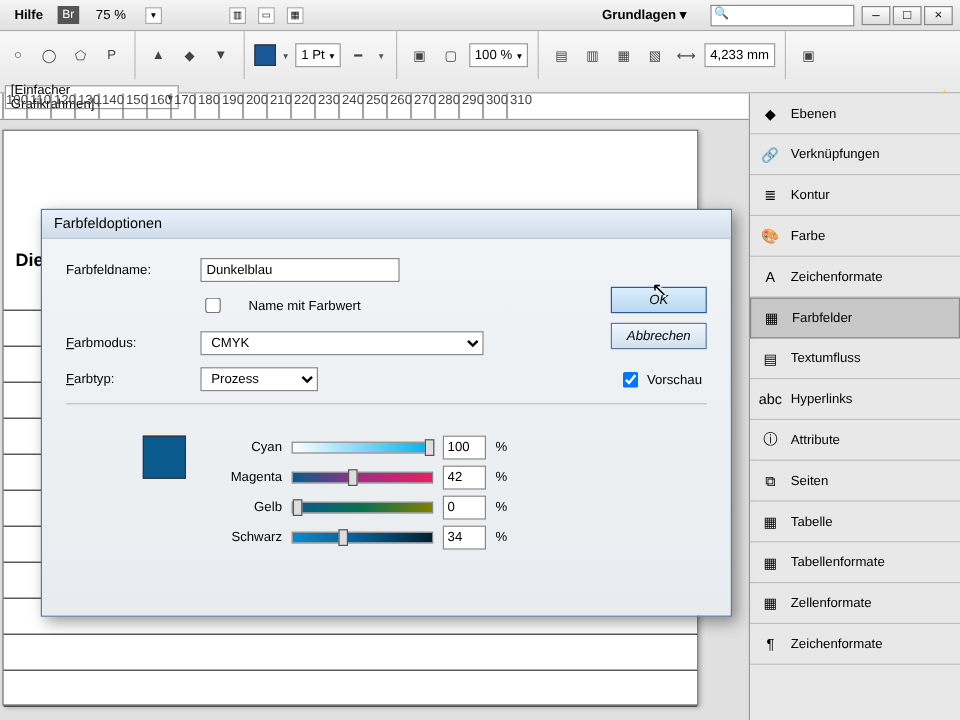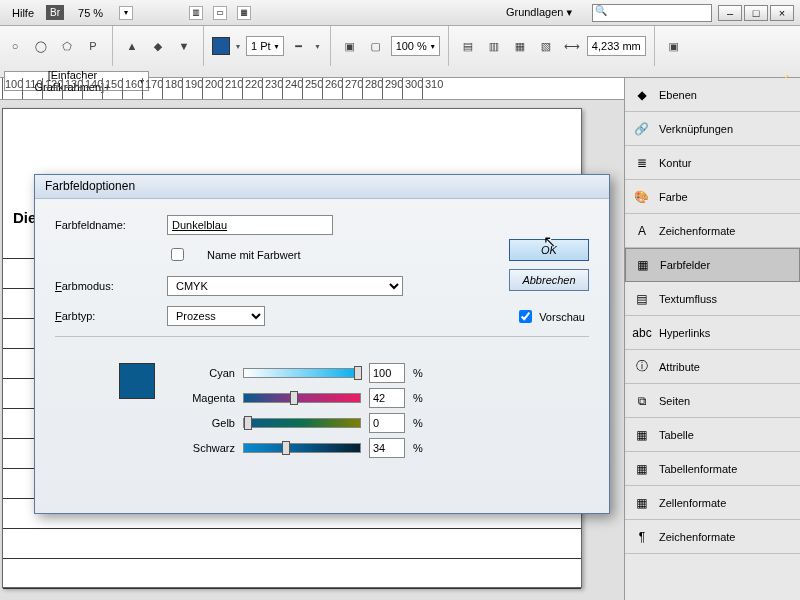--- a/index.html
+++ b/index.html
@@ -1,36 +1,36 @@
 <!DOCTYPE html>
 <html><head>
 <meta charset="utf-8">
 <style>
 * { box-sizing: border-box; font-family: "Segoe UI", Tahoma, sans-serif; font-size: 11px; }
 body { margin: 0; background: #e8e8e8; width: 800px; height: 600px; overflow: hidden; position: relative; }
 
 
 .menubar { height: 26px; background: linear-gradient(#f5f5f5,#e0e0e0); border-bottom: 1px solid #aaa; display: flex; align-items: center; padding: 0 6px; gap: 6px; }
-.menubar .menu-item { padding: 2px 6px; }
+.menubar .menu-item { padding: 2px 6px; font-weight: bold; }
 .menubar .br-badge { background:#555; color:#fff; padding:2px 4px; font-size:10px; }
 .menubar .zoom { padding: 0 8px; }
 .menubar .dd { width:14px; height:14px; border:1px solid #aaa; background:#fff; display:inline-flex; align-items:center; justify-content:center; font-size:8px; margin:0 2px;}
 .menubar input.search { width:120px; height:18px; border:1px solid #888; background:#fff; padding-left:18px; }
 .menubar .searchwrap { position:relative; margin-left:8px;}
 .menubar .searchwrap::before { content:"🔍"; position:absolute; left:3px; top:1px; font-size:10px;}
 .winbtns { margin-left:auto; display:flex; gap:2px;}
 .winbtns div { width:24px; height:16px; border:1px solid #888; background:linear-gradient(#fff,#ddd); text-align:center; line-height:14px;}
 
 
 .toolbar { height: 52px; background: linear-gradient(#f8f8f8,#e8e8e8); border-bottom:1px solid #999; display:flex; align-items:center; padding:0 4px; gap:4px; flex-wrap:wrap;}
 .tbtn { width:22px; height:22px; border:1px solid transparent; display:inline-flex; align-items:center; justify-content:center; font-size:11px; color:#444;}
 .swatch { width:18px; height:18px; background:#1a5899; border:1px solid #333;}
 .dd-arrow { font-size:8px; color:#555; padding:0 2px;}
 .divider { width:1px; height:40px; background:#bbb; margin:0 4px;}
-.combo { height:20px; border:1px solid #999; background:#fff; display:inline-flex; align-items:center; padding:0 4px; gap:4px;text-align:center;}
+.combo { height:20px; border:1px solid #999; background:#fff; display:inline-flex; align-items:center; padding:0 4px; gap:4px;}
 .combo .arr { font-size:8px;}
 
 
 .ruler { height:22px; background:#fff; border-bottom:1px solid #999; display:flex; align-items:flex-end; overflow:hidden; padding-left:2px;}
 .ruler .tick { width:20px; border-left:1px solid #666; font-size:8px; color:#444; height:22px; position:relative;}
 .ruler .tick span { position:absolute; left:2px; top:1px;}
 
 
 .workspace { position:absolute; top:100px; left:0; width:624px; height:500px; background:#e0e0e0;}
 .page { position:absolute; top:8px; left:2px; width:580px; height:480px; background:#fff; border:1px solid #666; box-shadow:2px 2px 4px rgba(0,0,0,0.3);}
@@ -45,21 +45,21 @@
 .panel.sel { background:#c8c8c8;}
 .panel .icon { width:18px; height:14px; display:inline-flex; align-items:center; justify-content:center; font-size:12px;}
 
 
 .dialog { position:absolute; left:34px; top:174px; width:576px; height:340px; background:linear-gradient(#f2f4f6,#e8ecf0); border:1px solid #5a7aa0; box-shadow:4px 4px 12px rgba(0,0,0,0.4);}
 .dialog .titlebar { height:24px; background:linear-gradient(#eaf0f8,#d0dcec); border-bottom:1px solid #b0c0d0; padding:4px 10px; font-size:12px;}
 .dialog .body { padding:16px 20px; position:relative;}
 .formrow { display:flex; align-items:center; margin-bottom:10px; gap:6px;}
 .formrow label { width:106px; text-align:left;}
 .formrow label.u::first-letter { text-decoration:underline;}
-.formrow input.text { border:1px solid #888; height:20px; padding:0 4px; background:#fff;text-decoration:underline;}
+.formrow input.text { border:1px solid #888; height:20px; padding:0 4px; background:#fff;}
 .formrow select { border:1px solid #888; height:20px; background:#fff; padding:0 4px;}
 .cbwrap { display:flex; align-items:center; margin-left:112px; margin-bottom:12px; gap:20px;}
 .hr { height:1px; background:#c0c0c0; margin:8px 0 14px 0;}
 
 .swatchprev { width:36px; height:36px; background:#0a5a8d; border:1px solid #333; position:absolute; left:84px; top:164px;}
 .sliders { position:absolute; left:140px; top:164px;}
 .sliderrow { display:flex; align-items:center; gap:8px; margin-bottom:5px;justify-content:flex-end;}
 .sliderrow label { width:60px; text-align:right;}
 .sliderrow .track { width:118px; height:10px; border:1px solid #888; position:relative;}
 .sliderrow .track .thumb { position:absolute; top:-3px; width:8px; height:14px; background:#ddd; border:1px solid #555;}

